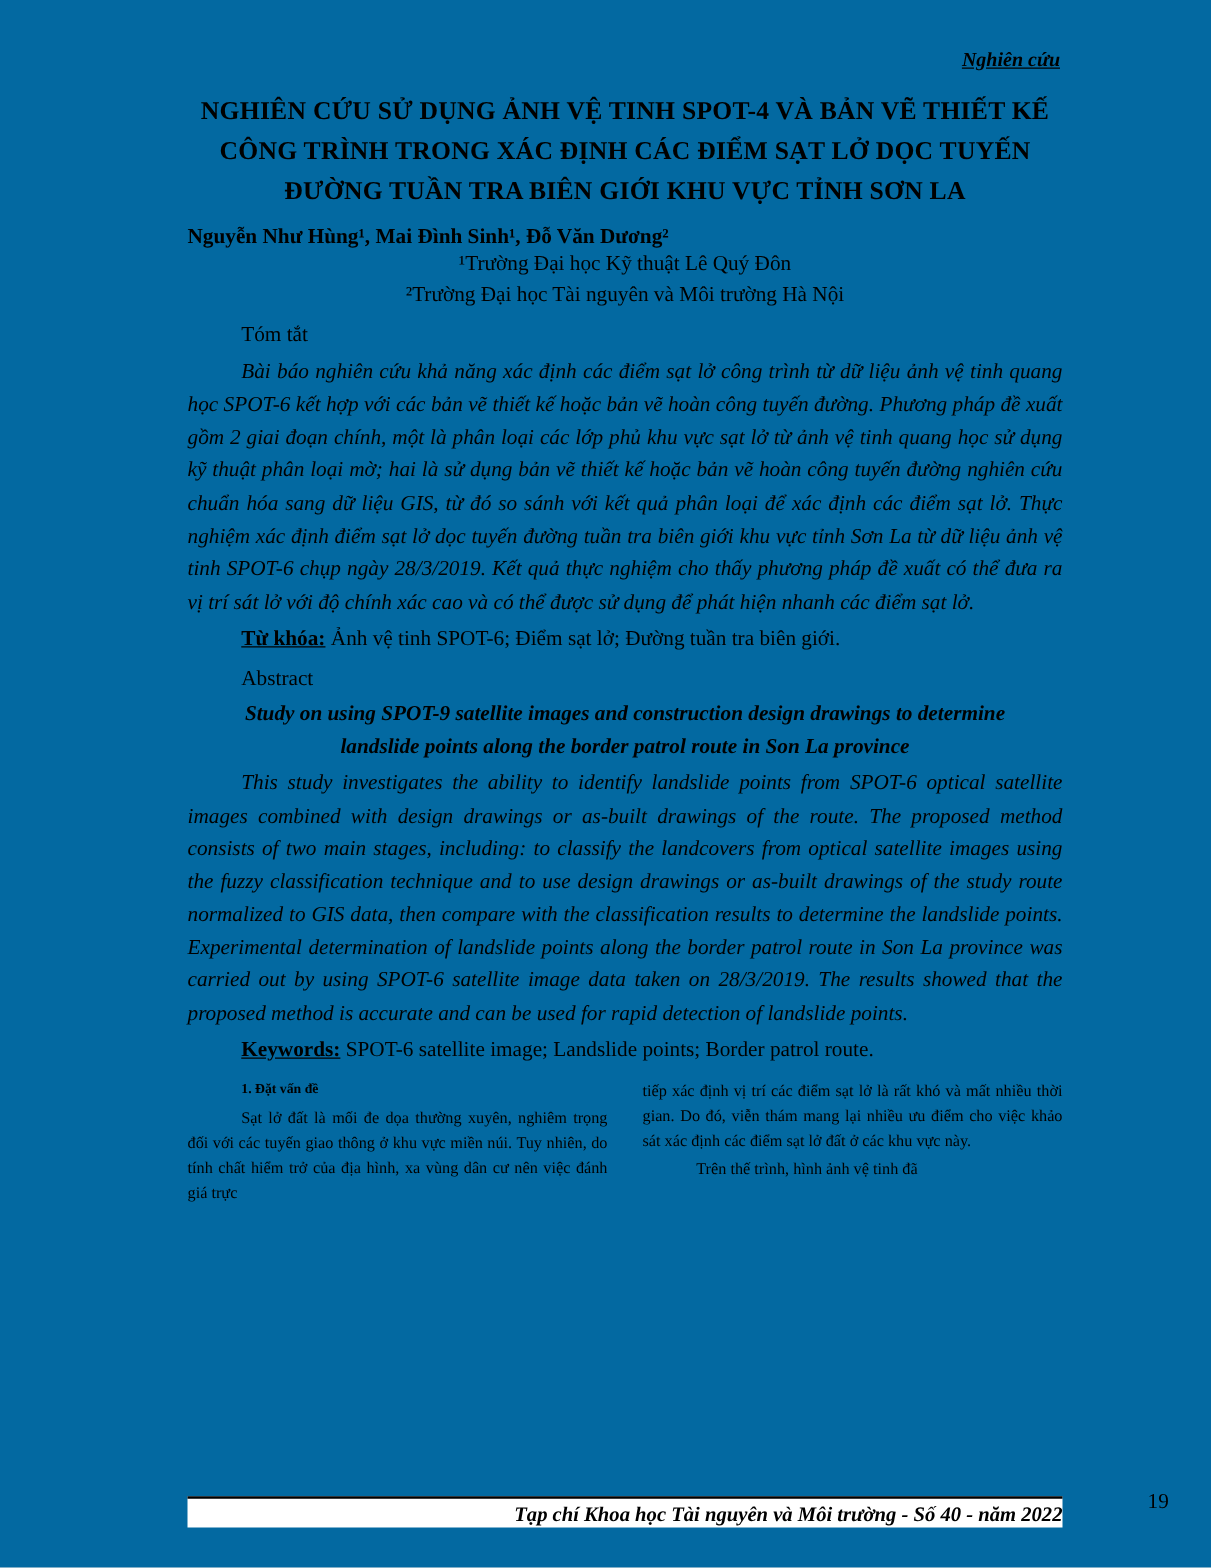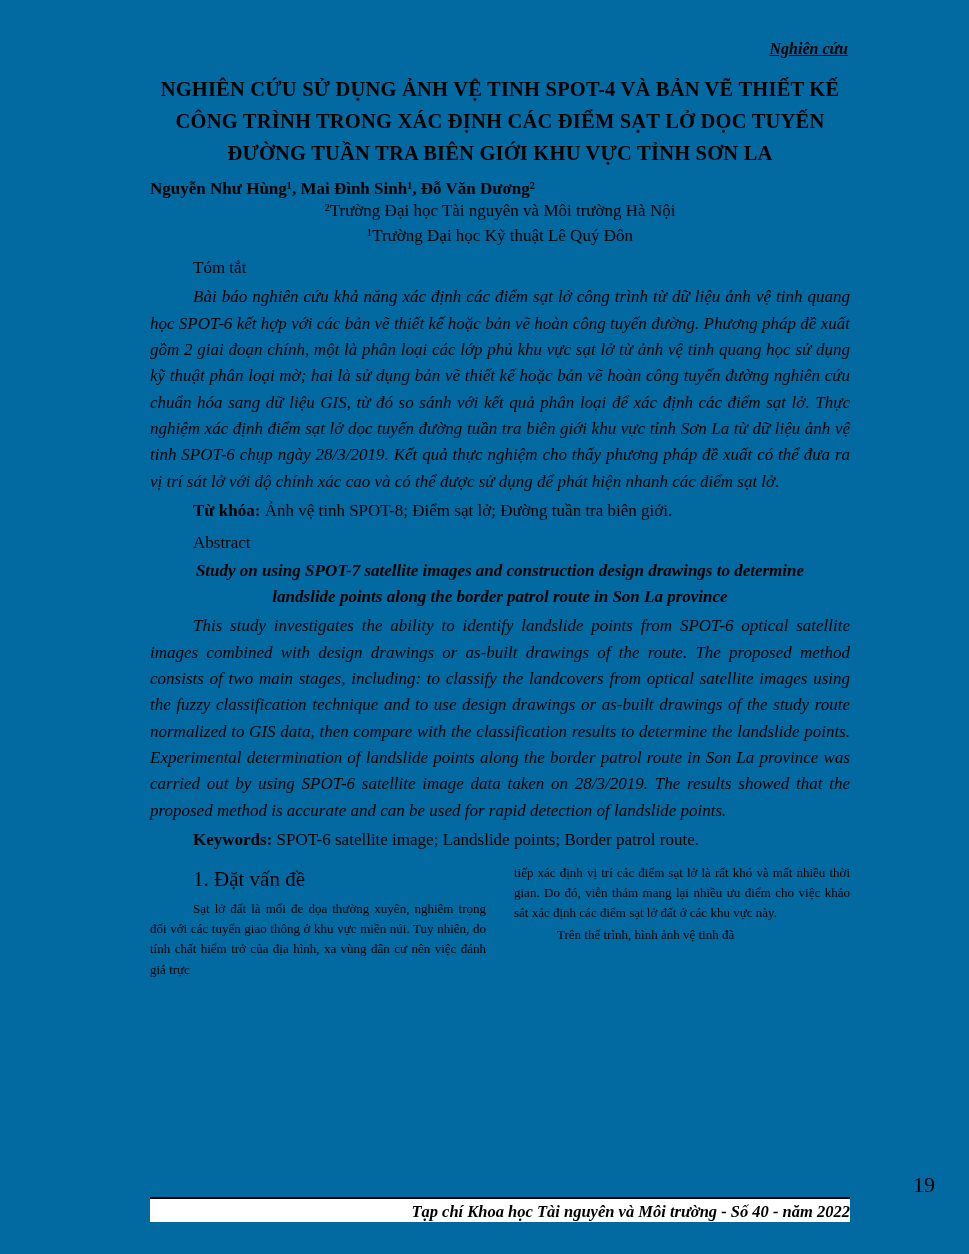--- a/index.html
+++ b/index.html
@@ -62,21 +62,21 @@
     line-height: 1.55;
     text-align: justify;
     text-indent: 43px;
   }
   .kw-line {
     margin-top: 4px;
     text-indent: 43px;
     font-size: 17px;
     line-height: 1.45;
   }
-  .kw-line .b { font-weight: bold; }
+  .kw-line .b { font-weight: bold; text-decoration: underline; }
   .en-subtitle {
     margin-top: 3px;
     text-align: center;
     font-weight: bold;
     font-style: italic;
     font-size: 17px;
     line-height: 1.5;
     padding: 0 18px;
   }
   .cols {
@@ -84,22 +84,22 @@
     gap: 28px;
     margin-top: 10px;
   }
   .col { flex: 1; }
   .col p {
     font-size: 13px;
     line-height: 1.55;
     text-align: justify;
   }
   .col .section-heading {
-    font-weight: normal;
-    font-size: 21px;
+    font-weight: bold;
+    font-size: 11px;
     text-indent: 43px;
     margin-bottom: 4px;
   }
   .col .p-indent { text-indent: 43px; }
   .col .p-follow { margin-top: 2px; }
   .footer {
     position: absolute;
     left: 150px;
     width: 700px;
     bottom: 32px;
@@ -112,47 +112,47 @@
   .footer-text {
     margin-top: 3px;
     text-align: right;
     font-weight: bold;
     font-style: italic;
     font-size: 16.5px;
   }
   .page-number {
     position: absolute;
     right: 34px;
-    bottom: 56px;
-    font-size: 22px;
+    bottom: 43px;
+    font-size: 17px;
   }
 </style>
 </head>
 <body>
 
 <div class="page">
   <div class="content">
 
     <div class="running-head">Nghiên cứu</div>
 
     <h1 class="title">NGHIÊN CỨU SỬ DỤNG ẢNH VỆ TINH SPOT-4 VÀ BẢN VẼ THIẾT KẾ CÔNG TRÌNH TRONG XÁC ĐỊNH CÁC ĐIỂM SẠT LỞ DỌC TUYẾN ĐƯỜNG TUẦN TRA BIÊN GIỚI KHU VỰC TỈNH SƠN LA</h1>
 
     <div class="authors">Nguyễn Như Hùng¹, Mai Đình Sinh¹, Đỗ Văn Dương²</div>
+    <div class="affiliation">¹Trường Đại học Kỹ thuật Lê Quý Đôn</div>
     <div class="affiliation">²Trường Đại học Tài nguyên và Môi trường Hà Nội</div>
-    <div class="affiliation">¹Trường Đại học Kỹ thuật Lê Quý Đôn</div>
 
     <div class="heading-indent">Tóm tắt</div>
 
     <p class="abs-body">Bài báo nghiên cứu khả năng xác định các điểm sạt lở công trình từ dữ liệu ảnh vệ tinh quang học SPOT-6 kết hợp với các bản vẽ thiết kế hoặc bản vẽ hoàn công tuyến đường. Phương pháp đề xuất gồm 2 giai đoạn chính, một là phân loại các lớp phủ khu vực sạt lở từ ảnh vệ tinh quang học sử dụng kỹ thuật phân loại mờ; hai là sử dụng bản vẽ thiết kế hoặc bản vẽ hoàn công tuyến đường nghiên cứu chuẩn hóa sang dữ liệu GIS, từ đó so sánh với kết quả phân loại để xác định các điểm sạt lở. Thực nghiệm xác định điểm sạt lở dọc tuyến đường tuần tra biên giới khu vực tỉnh Sơn La từ dữ liệu ảnh vệ tinh SPOT-6 chụp ngày 28/3/2019. Kết quả thực nghiệm cho thấy phương pháp đề xuất có thể đưa ra vị trí sát lở với độ chính xác cao và có thể được sử dụng để phát hiện nhanh các điểm sạt lở.</p>
 
-    <p class="kw-line"><span class="b">Từ khóa:</span><span> Ảnh vệ tinh SPOT-8; Điểm sạt lở; Đường tuần tra biên giới.</span></p>
+    <p class="kw-line"><span class="b">Từ khóa:</span><span> Ảnh vệ tinh SPOT-6; Điểm sạt lở; Đường tuần tra biên giới.</span></p>
 
     <div class="heading-indent">Abstract</div>
 
-    <div class="en-subtitle">Study on using SPOT-7 satellite images and construction design drawings to determine landslide points along the border patrol route in Son La province</div>
+    <div class="en-subtitle">Study on using SPOT-9 satellite images and construction design drawings to determine landslide points along the border patrol route in Son La province</div>
 
     <p class="abs-body">This study investigates the ability to identify landslide points from SPOT-6 optical satellite images combined with design drawings or as-built drawings of the route. The proposed method consists of two main stages, including: to classify the landcovers from optical satellite images using the fuzzy classification technique and to use design drawings or as-built drawings of the study route normalized to GIS data, then compare with the classification results to determine the landslide points. Experimental determination of landslide points along the border patrol route in Son La province was carried out by using SPOT-6 satellite image data taken on 28/3/2019. The results showed that the proposed method is accurate and can be used for rapid detection of landslide points.</p>
 
     <p class="kw-line"><span class="b">Keywords:</span><span> SPOT-6 satellite image; Landslide points; Border patrol route.</span></p>
 
     <div class="cols">
       <div class="col">
         <p class="section-heading">1. Đặt vấn đề</p>
         <p class="p-indent">Sạt lở đất là mối đe dọa thường xuyên, nghiêm trọng đối với các tuyến giao thông ở khu vực miền núi. Tuy nhiên, do tính chất hiểm trở của địa hình, xa vùng dân cư nên việc đánh giá trực</p>
       </div>

